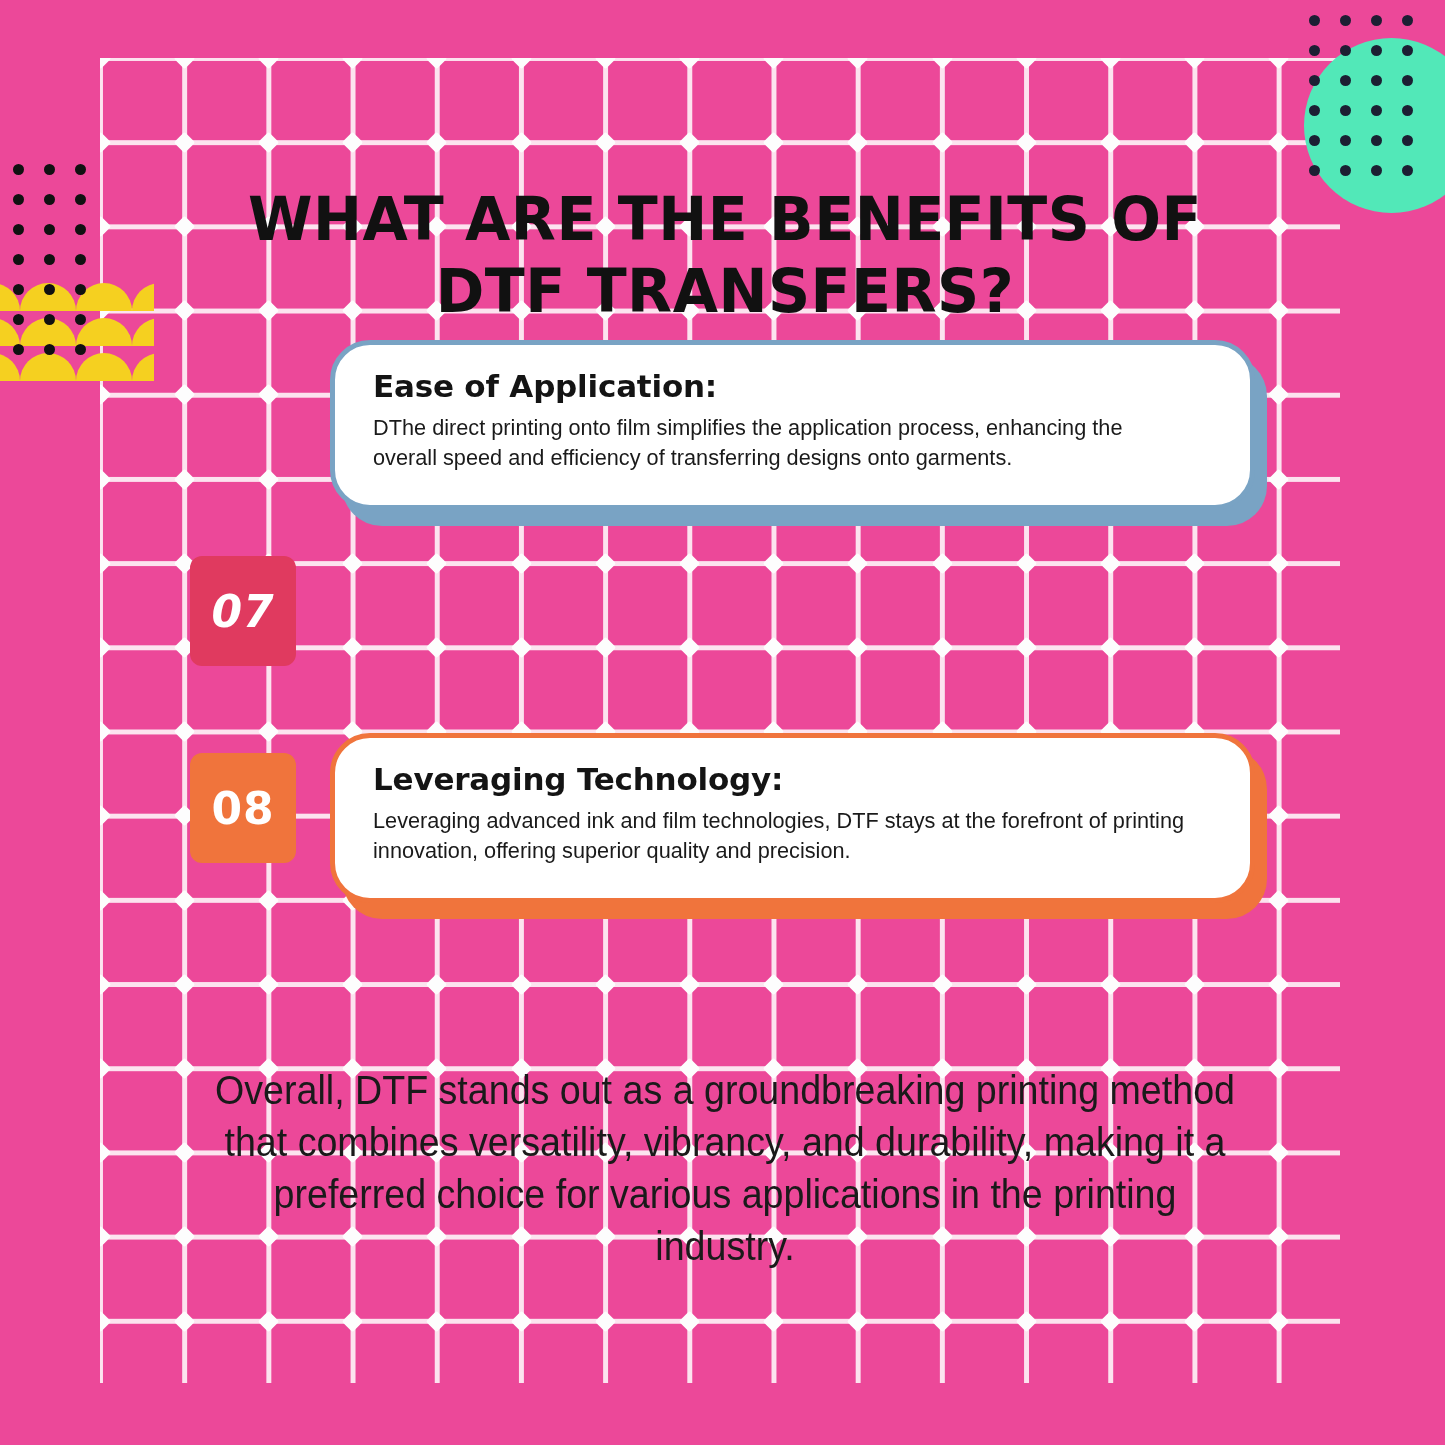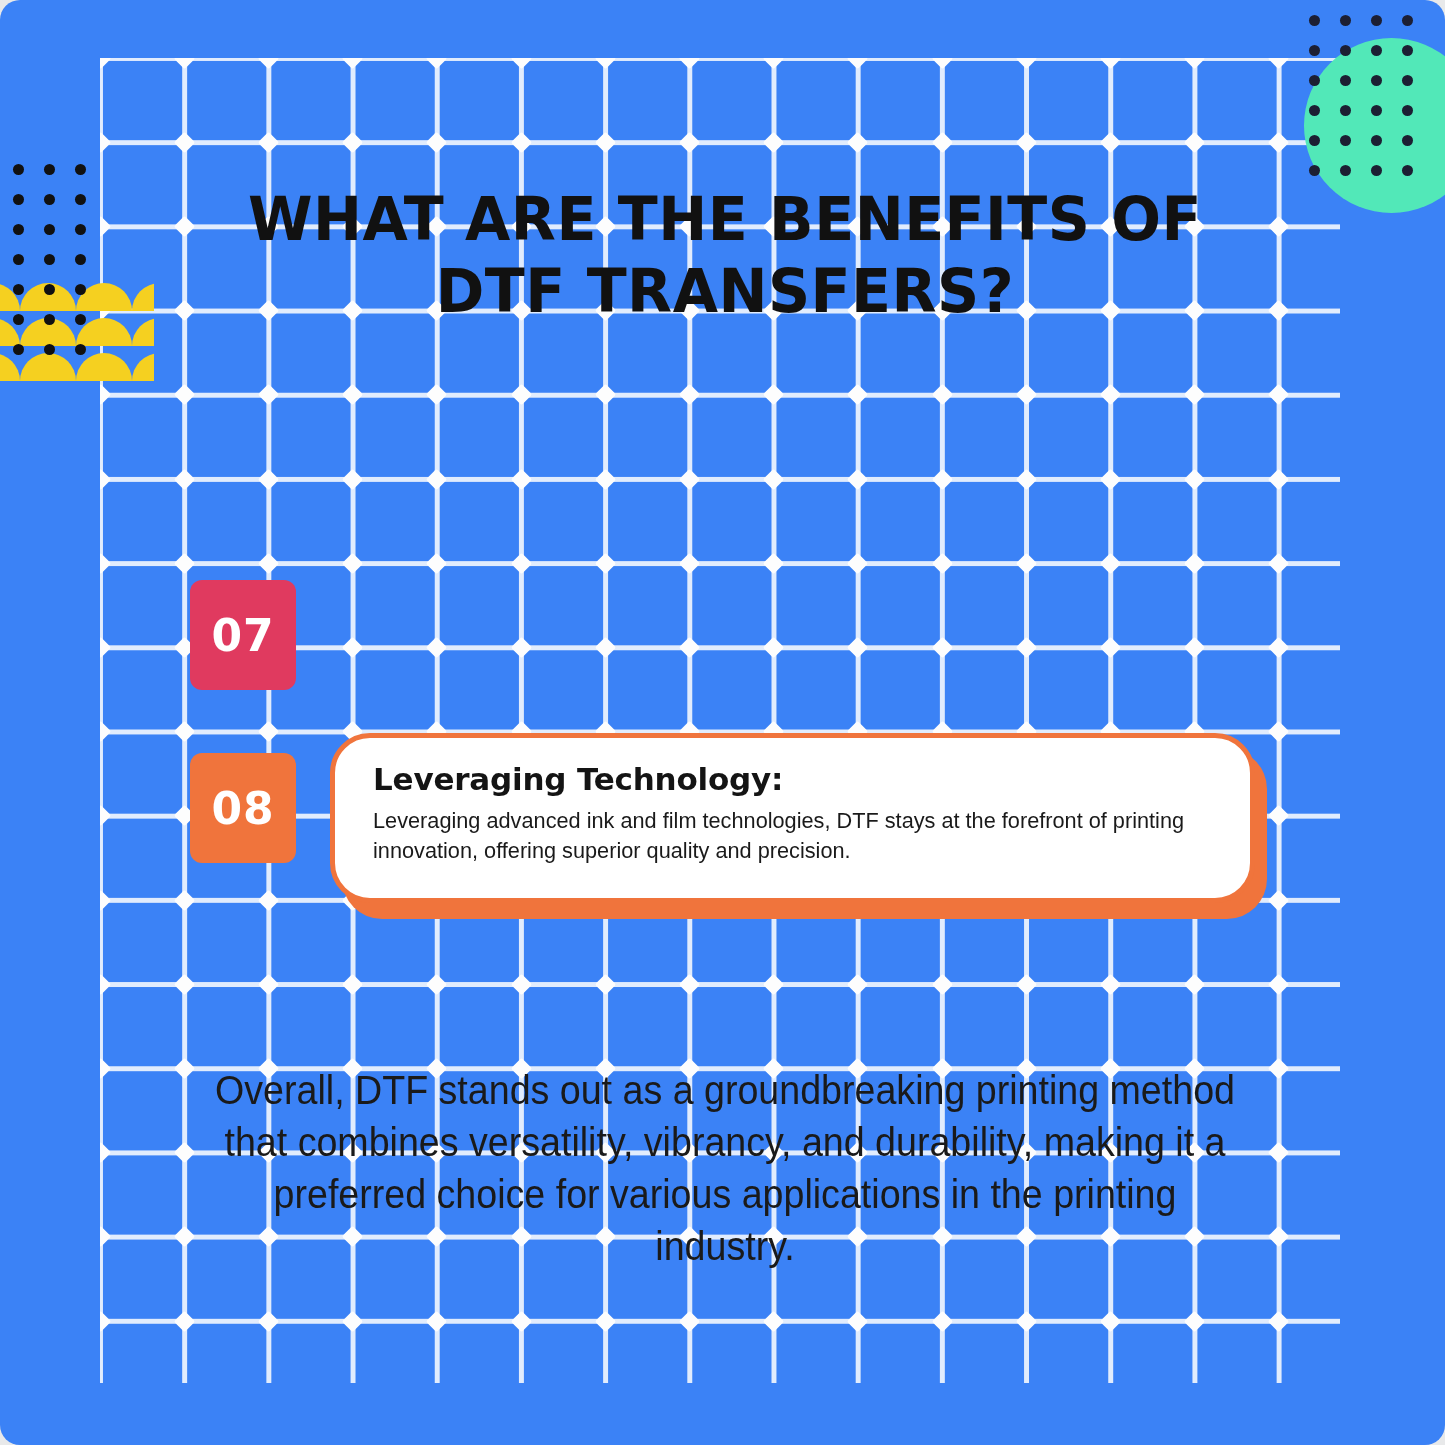--- a/index.html
+++ b/index.html
@@ -4,24 +4,23 @@
 <style>
   html, body {
     margin: 0;
     padding: 0;
     background: #e8e9ea;
   }
   .canvas {
     position: relative;
     width: 1445px;
     height: 1445px;
-    background: #3b82f6;
+    background: #ec4899;
     overflow: hidden;
     font-family: "Liberation Sans", sans-serif;
-    border-radius: 20px;
   }
 
   
   .grid-layer {
     position: absolute;
     left: 100px;
     top: 58px;
     width: 1240px;
     height: 1325px;
     overflow: hidden;
@@ -550,22 +549,29 @@
       <div class="dot" style="background: rgb(17, 17, 17);"></div>
       <div class="dot" style="background: rgb(17, 17, 17);"></div>
       <div class="dot" style="background: rgb(17, 17, 17);"></div>
       <div class="dot" style="background: rgb(17, 17, 17);"></div>
     </div>
 
   <h1 class="title">WHAT ARE THE BENEFITS OF DTF TRANSFERS?</h1>
 
   <div id="cards-host">
       <div class="card-row" style="top: 340px;">
-      </div>
-      <div class="card-row" style="top: 560px;">
+        <div class="card-shell">
+          <div class="card-shadow" style="background: rgb(121, 163, 196);"></div>
+          <div class="card" style="border-color: rgb(121, 163, 196);">
+            <div class="card-title">Ease of Application:</div>
+            <div class="card-body">DThe direct printing onto film simplifies the application process, enhancing the overall speed and efficiency of transferring designs onto garments.</div>
+          </div>
+        </div>
+      </div>
+      <div class="card-row" style="top: 536px; font-style: italic;">
         <div class="badge" style="background: rgb(224, 58, 95);">07</div>
       </div>
       <div class="card-row" style="top: 733px;">
         <div class="badge" style="background: rgb(240, 116, 60);">08</div>
         <div class="card-shell">
           <div class="card-shadow" style="background: rgb(240, 116, 60);"></div>
           <div class="card" style="border-color: rgb(240, 116, 60);">
             <div class="card-title">Leveraging Technology:</div>
             <div class="card-body">Leveraging advanced ink and film technologies, DTF stays at the forefront of printing innovation, offering superior quality and precision.</div>
           </div>

